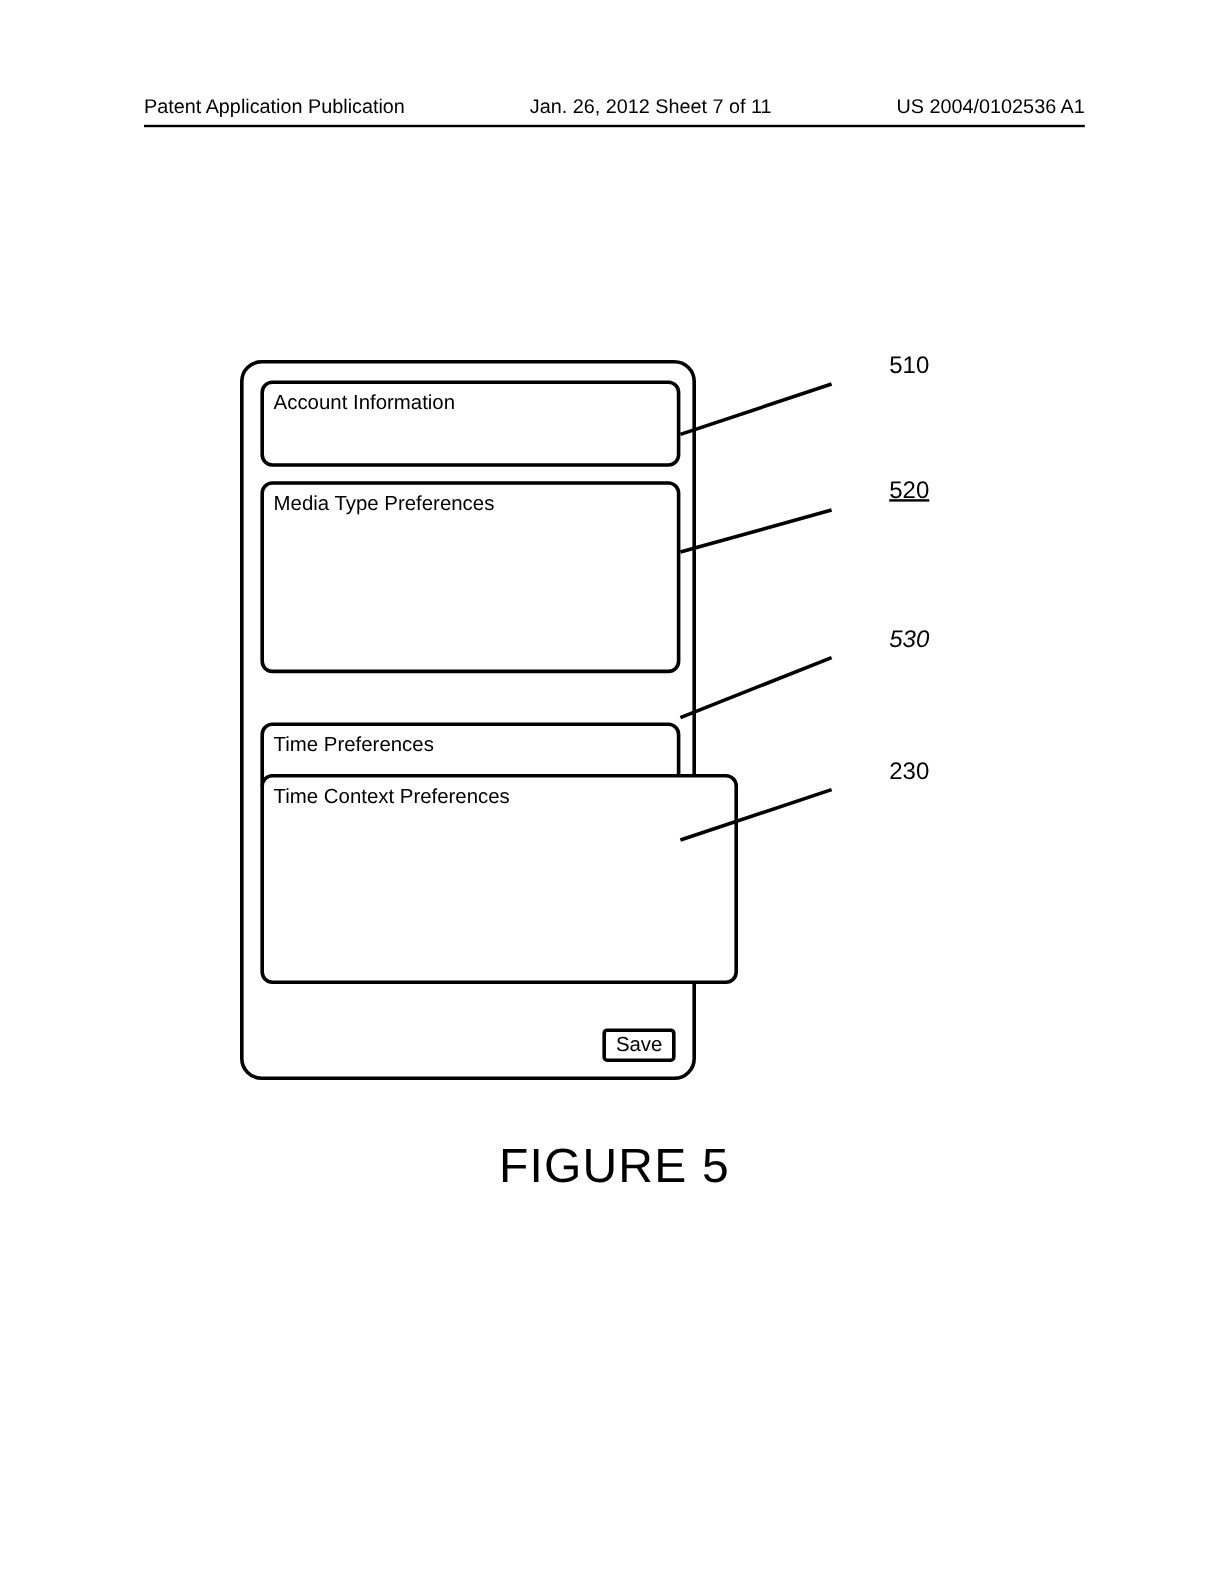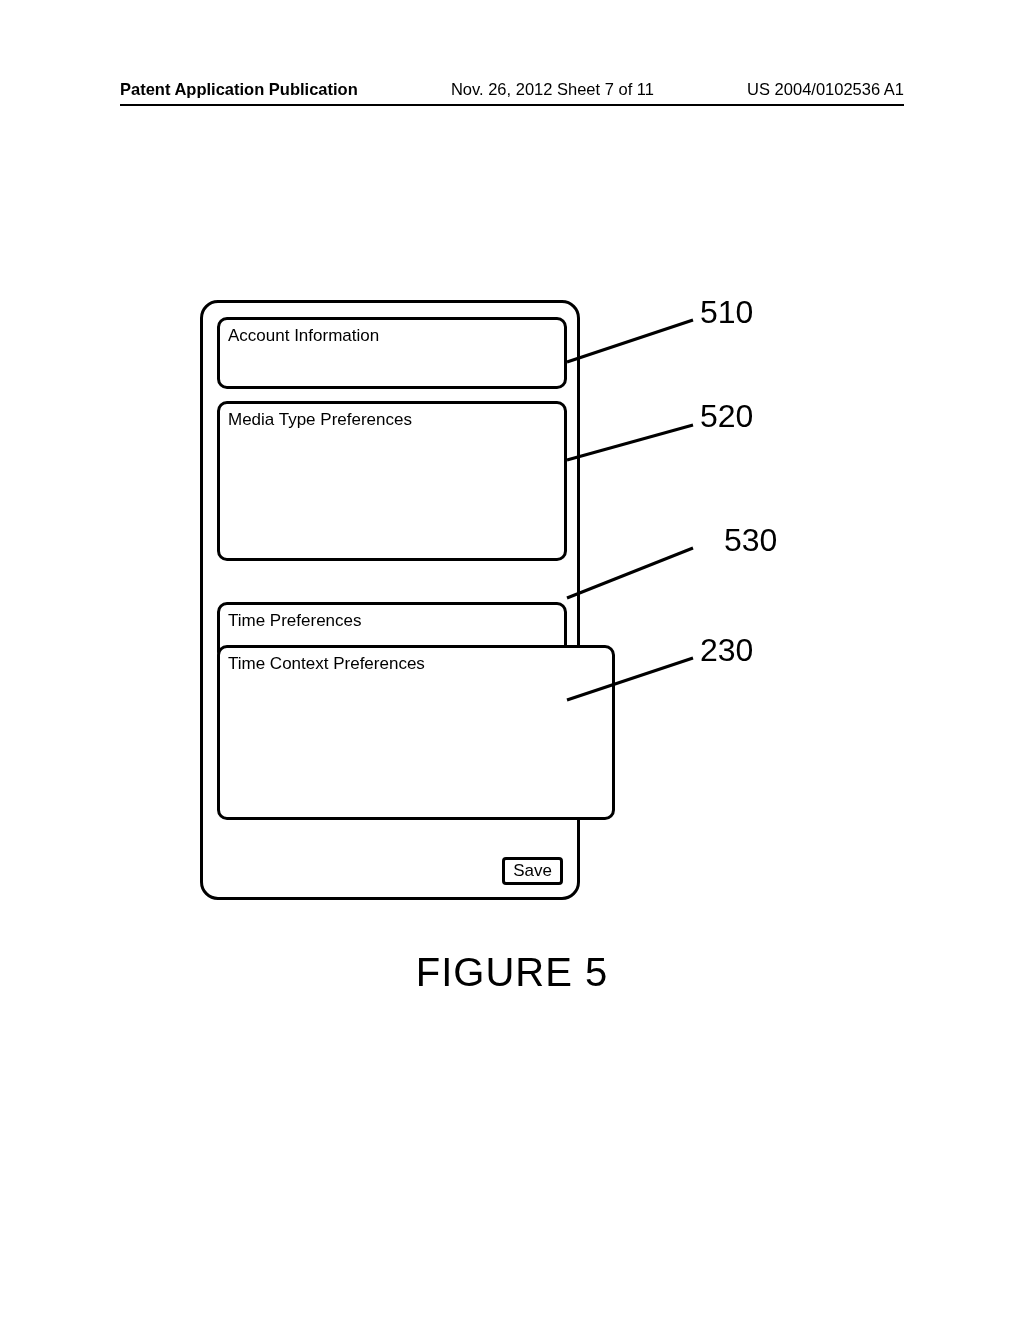--- a/index.html
+++ b/index.html
@@ -19,21 +19,21 @@
       top: 80px;
       left: 0;
       right: 0;
       padding: 0 120px;
       display: flex;
       justify-content: space-between;
       align-items: baseline;
       font-size: 16.5px;
     }
     .header-left {
-      font-weight: bold;
+      font-weight: normal;
     }
     .header-center {
       font-weight: normal;
     }
     .header-right {
       font-weight: normal;
     }
     .header-divider {
       position: absolute;
       top: 104px;
@@ -98,26 +98,27 @@
       bottom: 12px;
       border: 3px solid #000;
       border-radius: 4px;
       padding: 1px 8px;
       font-size: 17px;
       background: #fff;
       margin-top: 20px;
     }
     .ref-label {
       position: absolute;
-      font-size: 32px;
+      font-size: 20px;
       font-weight: normal;
+      margin-left: 41px;
     }
     .ref-510 { left: 700px; top: -6px; }
-    .ref-520 { left: 700px; top: 98px; }
-    .ref-530 { left: 724px; top: 222px; }
+    .ref-520 { left: 700px; top: 98px; text-decoration: underline; }
+    .ref-530 { left: 700px; top: 222px; font-style: italic; }
     .ref-540 { left: 700px; top: 332px; }
     .leader-svg {
       position: absolute;
       left: 0;
       top: 0;
       width: 1024px;
       height: 700px;
       pointer-events: none;
     }
     .figure-caption {
@@ -128,21 +129,21 @@
       text-align: center;
       font-size: 40px;
       letter-spacing: 1px;
     }
   </style>
 </head>
 <body>
 
 <div class="page-header">
   <span class="header-left">Patent Application Publication</span>
-  <span class="header-center">Nov. 26, 2012  Sheet 7 of 11</span>
+  <span class="header-center">Jan. 26, 2012  Sheet 7 of 11</span>
   <span class="header-right">US 2004/0102536 A1</span>
 </div>
 <div class="header-divider"></div>
 
 <div class="diagram-area">
 
   <div class="outer-panel">
 
     <div class="inner-box box-520">
       <span>Media Type Preferences</span>

